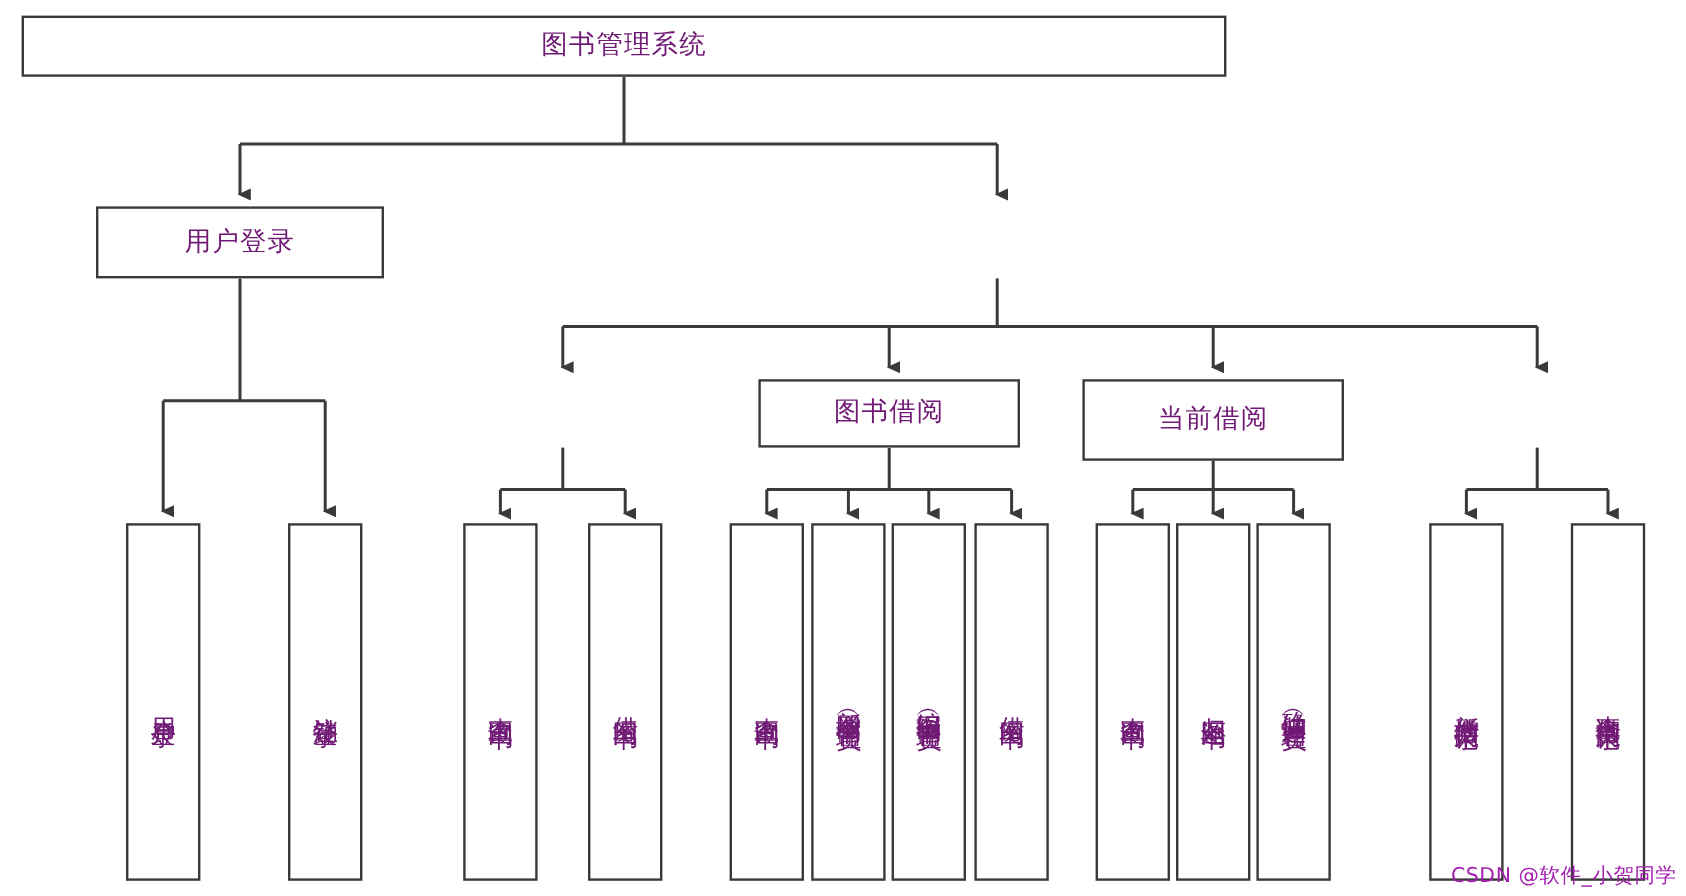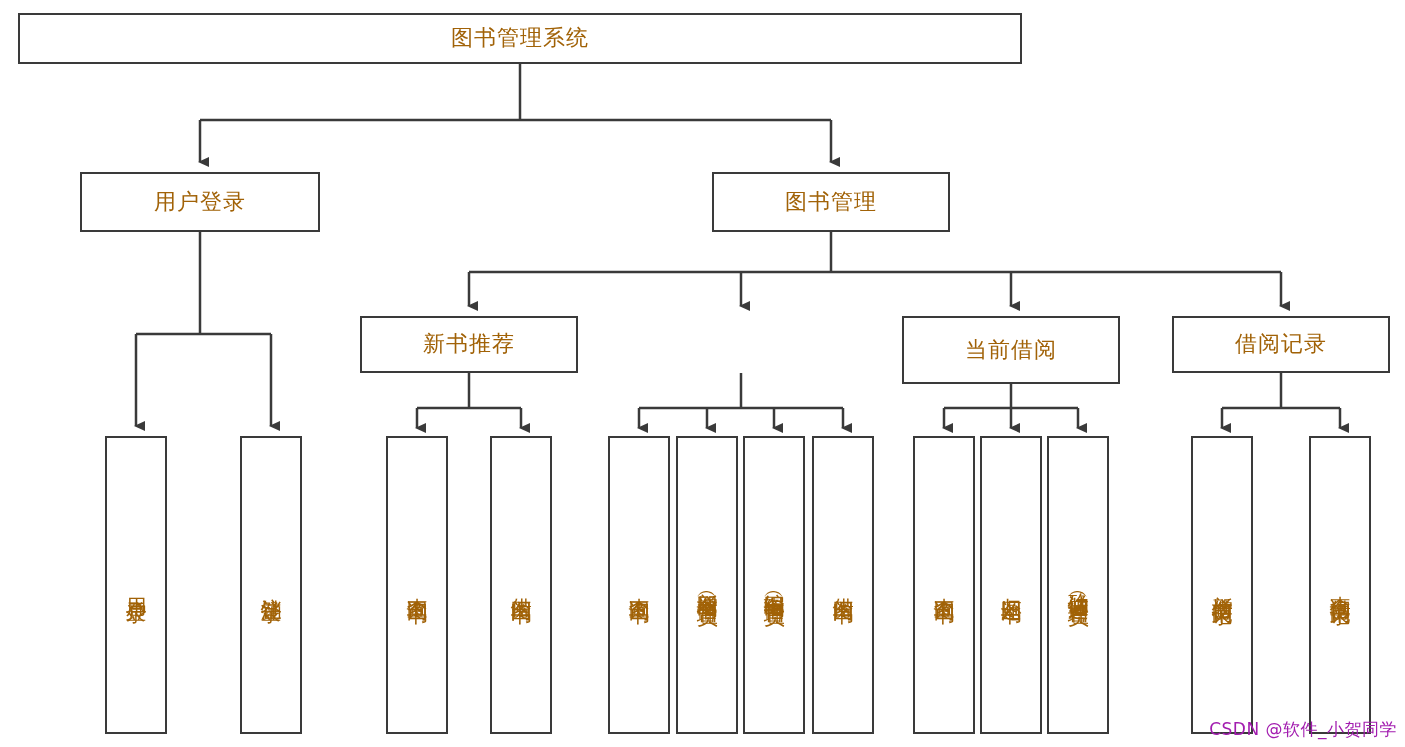--- a/index.html
+++ b/index.html
@@ -27,21 +27,21 @@
     pointer-events: none;
   }
   .node {
     position: absolute;
     box-sizing: border-box;
     background: #ffffff;
     border: 2px solid #3a3a3a;
     display: flex;
     align-items: center;
     justify-content: center;
-    color: #a16207;
+    color: #701a75;
   }
   .node-h {
     font-size: 22px;
     line-height: 1.2;
     letter-spacing: 1px;
     white-space: nowrap;
   }
   .node-v {
     writing-mode: vertical-rl;
     text-orientation: upright;
@@ -124,28 +124,26 @@
       <path d="M1222,408 L1340,408"></path>
       <path d="M1222,408 L1222,428" marker-end="url(#arrow)"></path>
       <path d="M1340,408 L1340,428" marker-end="url(#arrow)"></path>
     </g>
   </svg>
 
   <div class="node node-h" style="left:18px; top:13px; width:1004px; height:51px;">图书管理系统</div>
 
   <div class="node node-h" style="left:80px; top:172px; width:240px; height:60px;">用户登录</div>
 
-  <div class="node node-h" style="left:712px; top:172px; width:238px; height:60px;">图书管理</div>
 
-  <div class="node node-h" style="left:360px; top:316px; width:218px; height:57px;">新书推荐</div>
 
+  <div class="node node-h" style="left:632px; top:316px; width:218px; height:57px;">图书借阅</div>
 
   <div class="node node-h" style="left:902px; top:316px; width:218px; height:68px;">当前借阅</div>
 
-  <div class="node node-h" style="left:1172px; top:316px; width:218px; height:57px;">借阅记录</div>
 
   <div class="node node-v leaf-wrap" style="left:105px; top:436px; width:62px; height:298px;">
     <span>用户登录</span>
   </div>
   <div class="node node-v leaf-wrap" style="left:240px; top:436px; width:62px; height:298px;">
     <span>注销登录</span>
   </div>
 
   <div class="node node-v leaf-wrap" style="left:386px; top:436px; width:62px; height:298px;">
     <span>查询图书</span>

